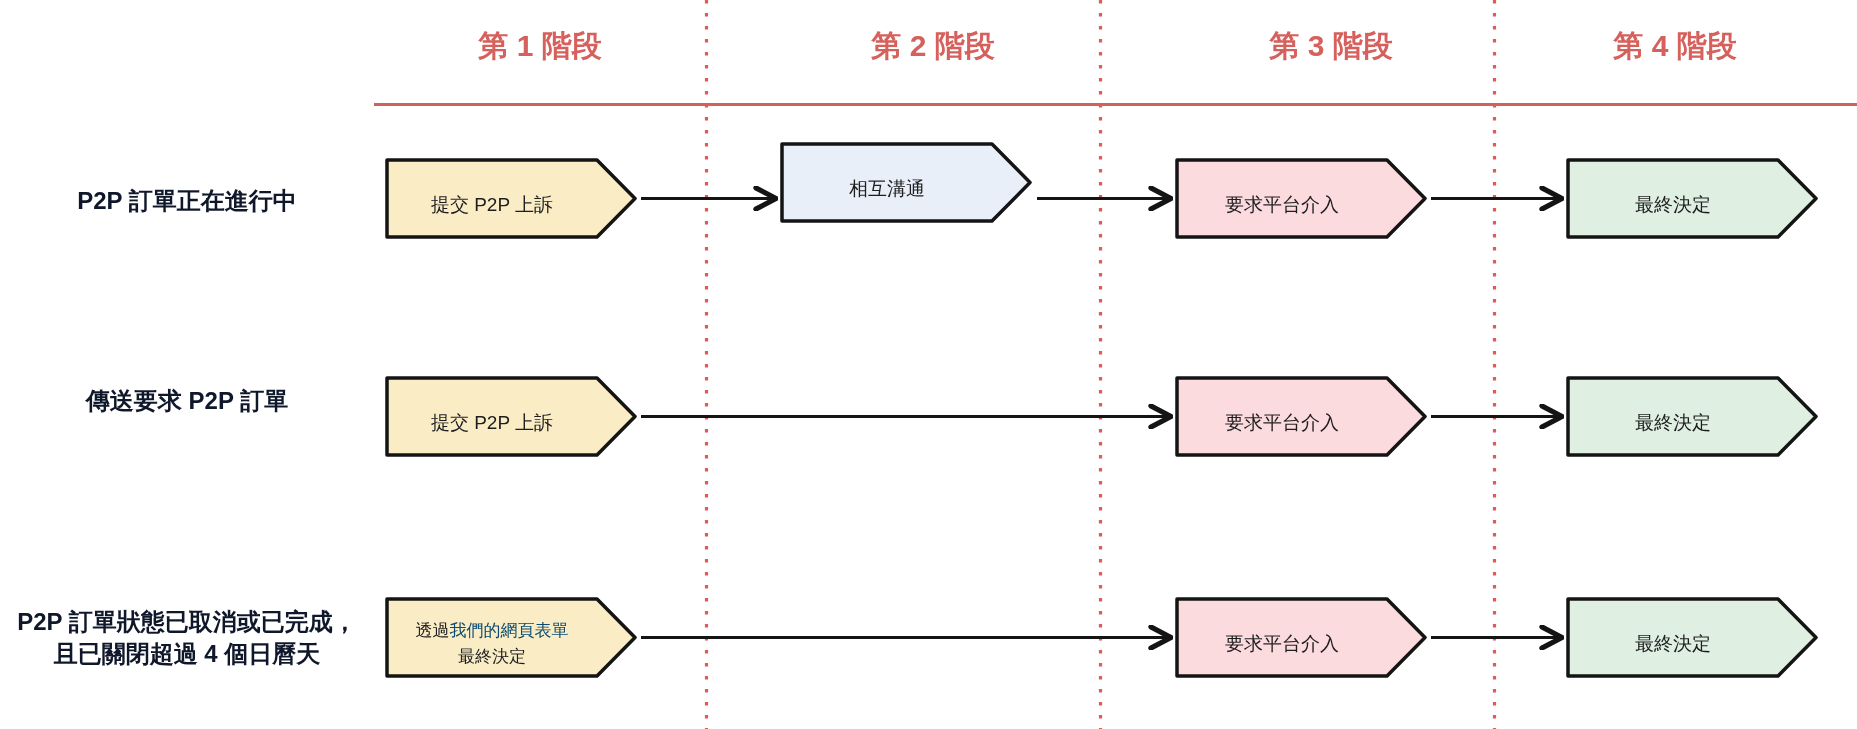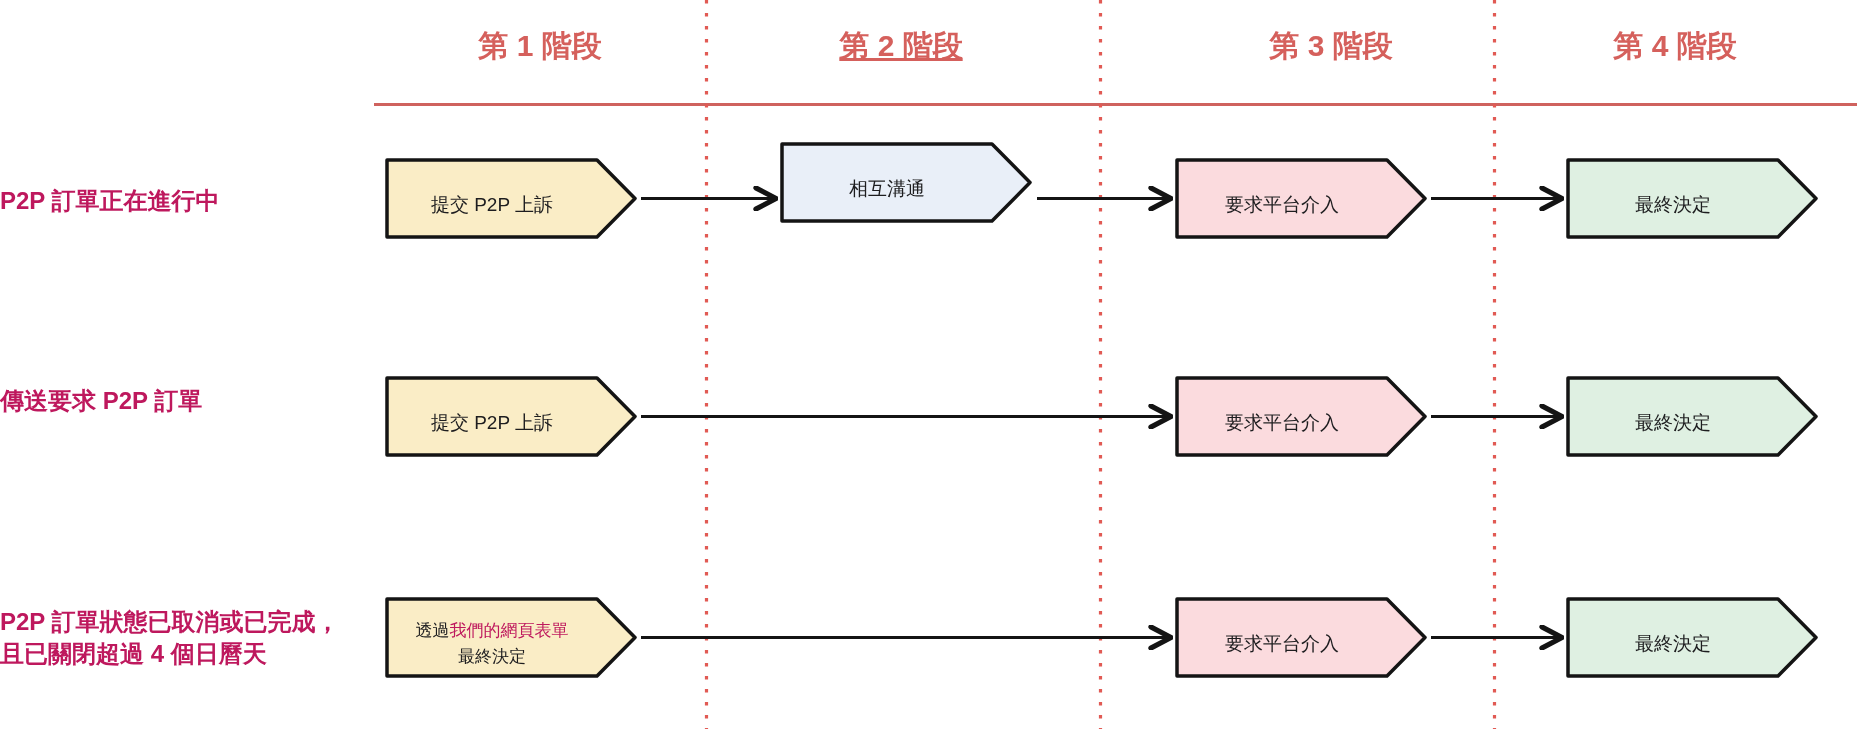--- a/index.html
+++ b/index.html
@@ -22,31 +22,31 @@
     top: 28px;
     width: 300px;
     text-align: center;
     font-size: 30px;
     font-weight: bold;
     color: #d5605c;
     line-height: 36px;
     white-space: nowrap;
   }
   .hdr-1 { left: 390px; }
-  .hdr-2 { left: 751px; text-decoration: underline; }
+  .hdr-2 { left: 783px; }
   .hdr-3 { left: 1181px; }
   .hdr-4 { left: 1525px; }
   .row-label {
     position: absolute;
     left: 0;
     width: 374px;
-    text-align: left;
+    text-align: center;
     font-size: 24px;
     font-weight: bold;
-    color: #be185d;
+    color: #0f172a;
     line-height: 32px;
   }
   .row-label span { display: block; white-space: nowrap; }
   .rl-1 { top: 185px; }
   .rl-2 { top: 385px; }
   .rl-3 { top: 606px; }
   .box {
     position: absolute;
     width: 252px;
     height: 81px;
@@ -67,21 +67,21 @@
   .box .box-label.two-line {
     font-size: 17px;
     line-height: 26px;
     white-space: normal;
   }
   .fill-yellow { fill: #faedc6; }
   .fill-blue   { fill: #e9eff8; }
   .fill-pink   { fill: #fbdbde; }
   .fill-green  { fill: #dff0e2; }
   .box polygon { stroke: #141414; stroke-width: 3.5; stroke-linejoin: round; }
-  .link { color: #be185d; text-decoration: none; cursor: pointer; margin-top: 32px; }
+  .link { color: #0c4a6e; text-decoration: none; cursor: pointer; margin-top: 32px; }
   
   .b-r1c1 { left: 385px; top: 158px; }
   .b-r1c2 { left: 780px; top: 142px; }
   .b-r1c3 { left: 1175px; top: 158px; }
   .b-r1c4 { left: 1566px; top: 158px; }
   .b-r2c1 { left: 385px; top: 376px; }
   .b-r2c3 { left: 1175px; top: 376px; }
   .b-r2c4 { left: 1566px; top: 376px; }
   .b-r3c1 { left: 385px; top: 597px; }
   .b-r3c3 { left: 1175px; top: 597px; }

